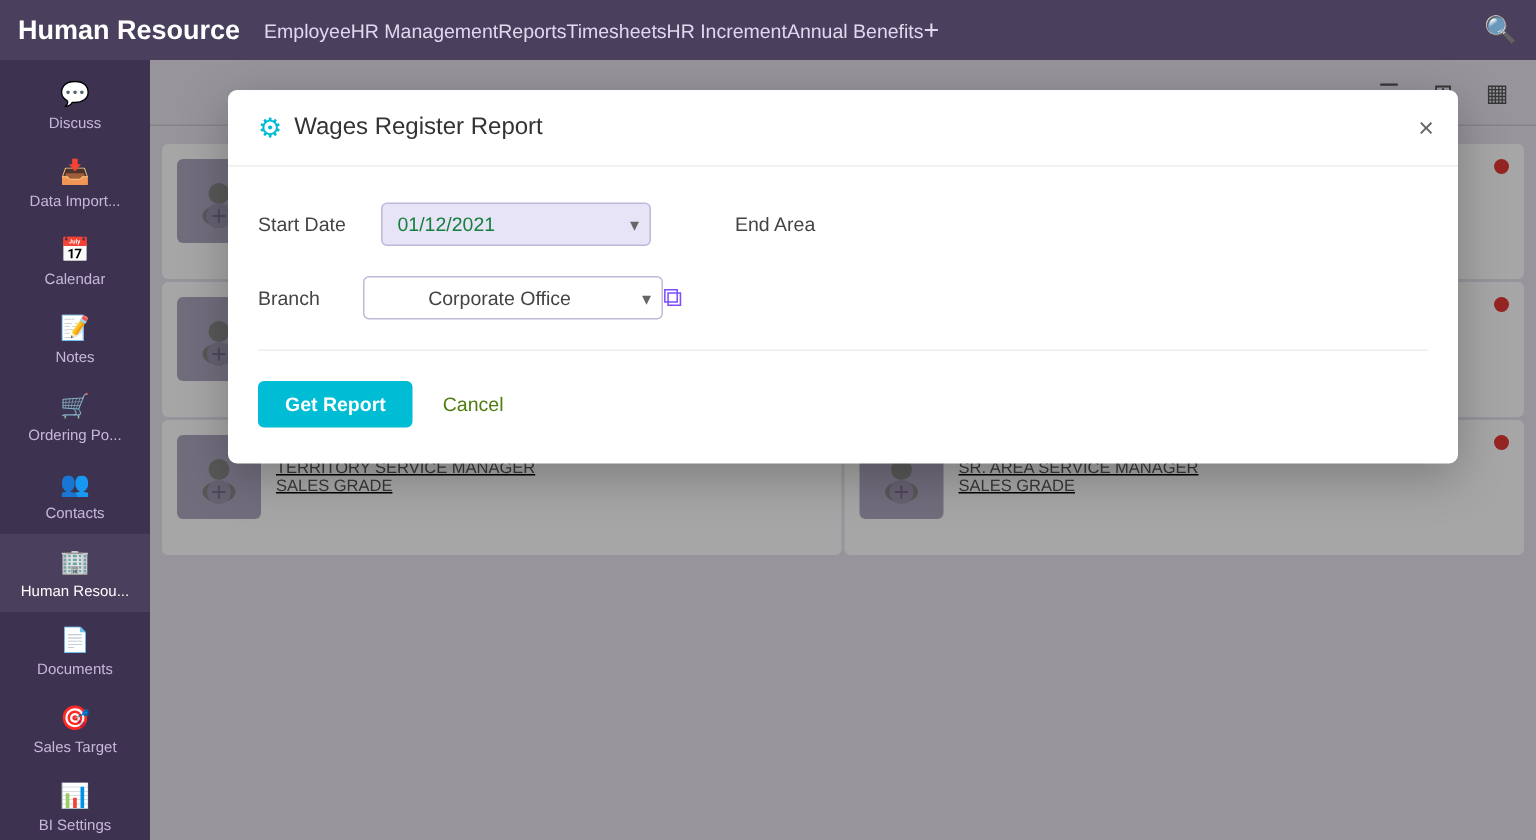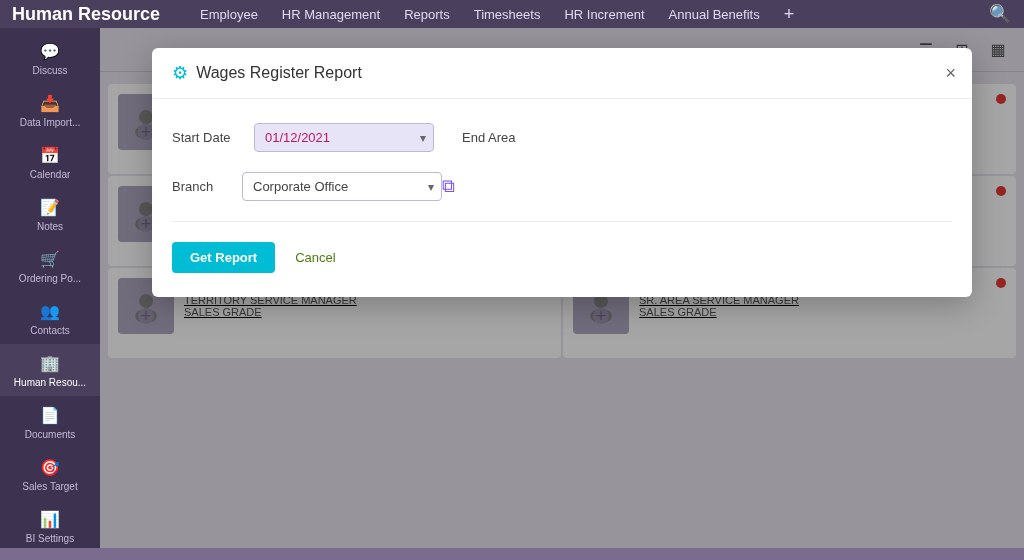--- a/index.html
+++ b/index.html
@@ -1,25 +1,24 @@
 <!DOCTYPE html>
 <html><head>
   <meta charset="utf-8">
   <style>
     * { box-sizing: border-box; margin: 0; padding: 0; }
     body { font-family: 'Segoe UI', Arial, sans-serif; background: #7b6b8d; width: 1024px; height: 560px; overflow: hidden; position: relative; }
 
     
     .top-nav {
       background: #4a3f5c;
-      height: 28px;
+      height: 40px;
       display: flex;
       align-items: center;
       padding: 0 12px;
-      gap: 24px;
       position: relative;
       z-index: 10;
     }
     .top-nav-title {
       color: white;
       font-size: 18px;
       font-weight: 600;
       margin-right: 16px;
     }
     .top-nav-item {
@@ -233,21 +232,21 @@
       background: none;
       border: none;
       line-height: 1;
     }
     .modal-body {
       padding: 24px 20px 20px;
     }
     .form-row {
       display: flex;
       align-items: center;
-      gap: 28px;
+      gap: 56px;
       margin-bottom: 20px;
     }
     .form-group {
       display: flex;
       align-items: center;
       gap: 12px;
     }
     .form-label {
       font-size: 13px;
       color: #444;
@@ -266,21 +265,21 @@
       color: #666;
       pointer-events: none;
       font-size: 12px;
     }
     .form-select {
       border: 1px solid #c0b8d8;
       border-radius: 4px;
       padding: 6px 28px 6px 10px;
       font-size: 13px;
       background: #e8e4f8;
-      color: #be185d;
+      color: #15803d;
       width: 180px;
       outline: none;
       cursor: pointer;
       appearance: none;
     }
     .branch-row {
       display: flex;
       align-items: center;
       gap: 0;
       margin-bottom: 20px;
@@ -303,20 +302,21 @@
       border: 1px solid #c0b8d8;
       border-radius: 4px;
       padding: 6px 28px 6px 10px;
       font-size: 13px;
       background: white;
       color: #444;
       width: 200px;
       outline: none;
       cursor: pointer;
       appearance: none;
+      text-align: center;
     }
     .branch-external-link {
       color: #7c4dff;
       font-size: 18px;
       cursor: pointer;
       text-decoration: none;
     }
     .modal-divider {
       border: none;
       border-top: 1px solid #eee;

